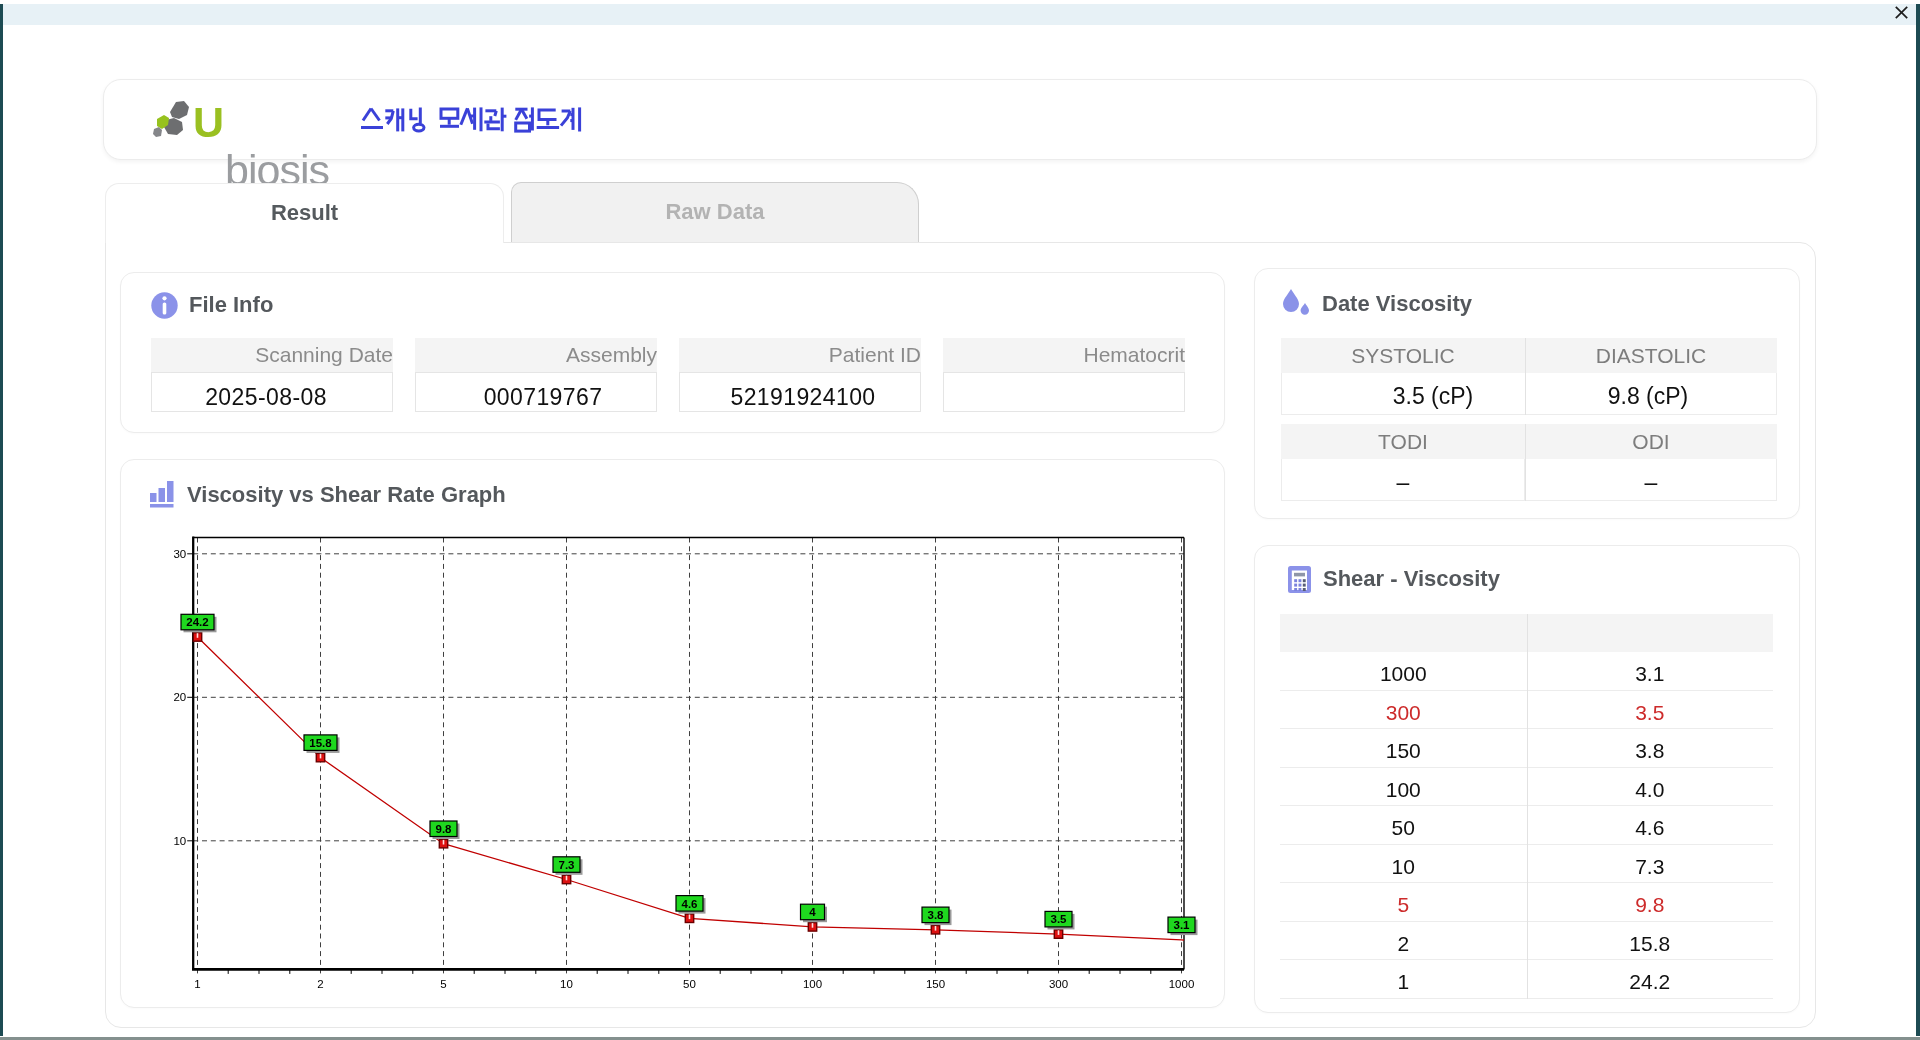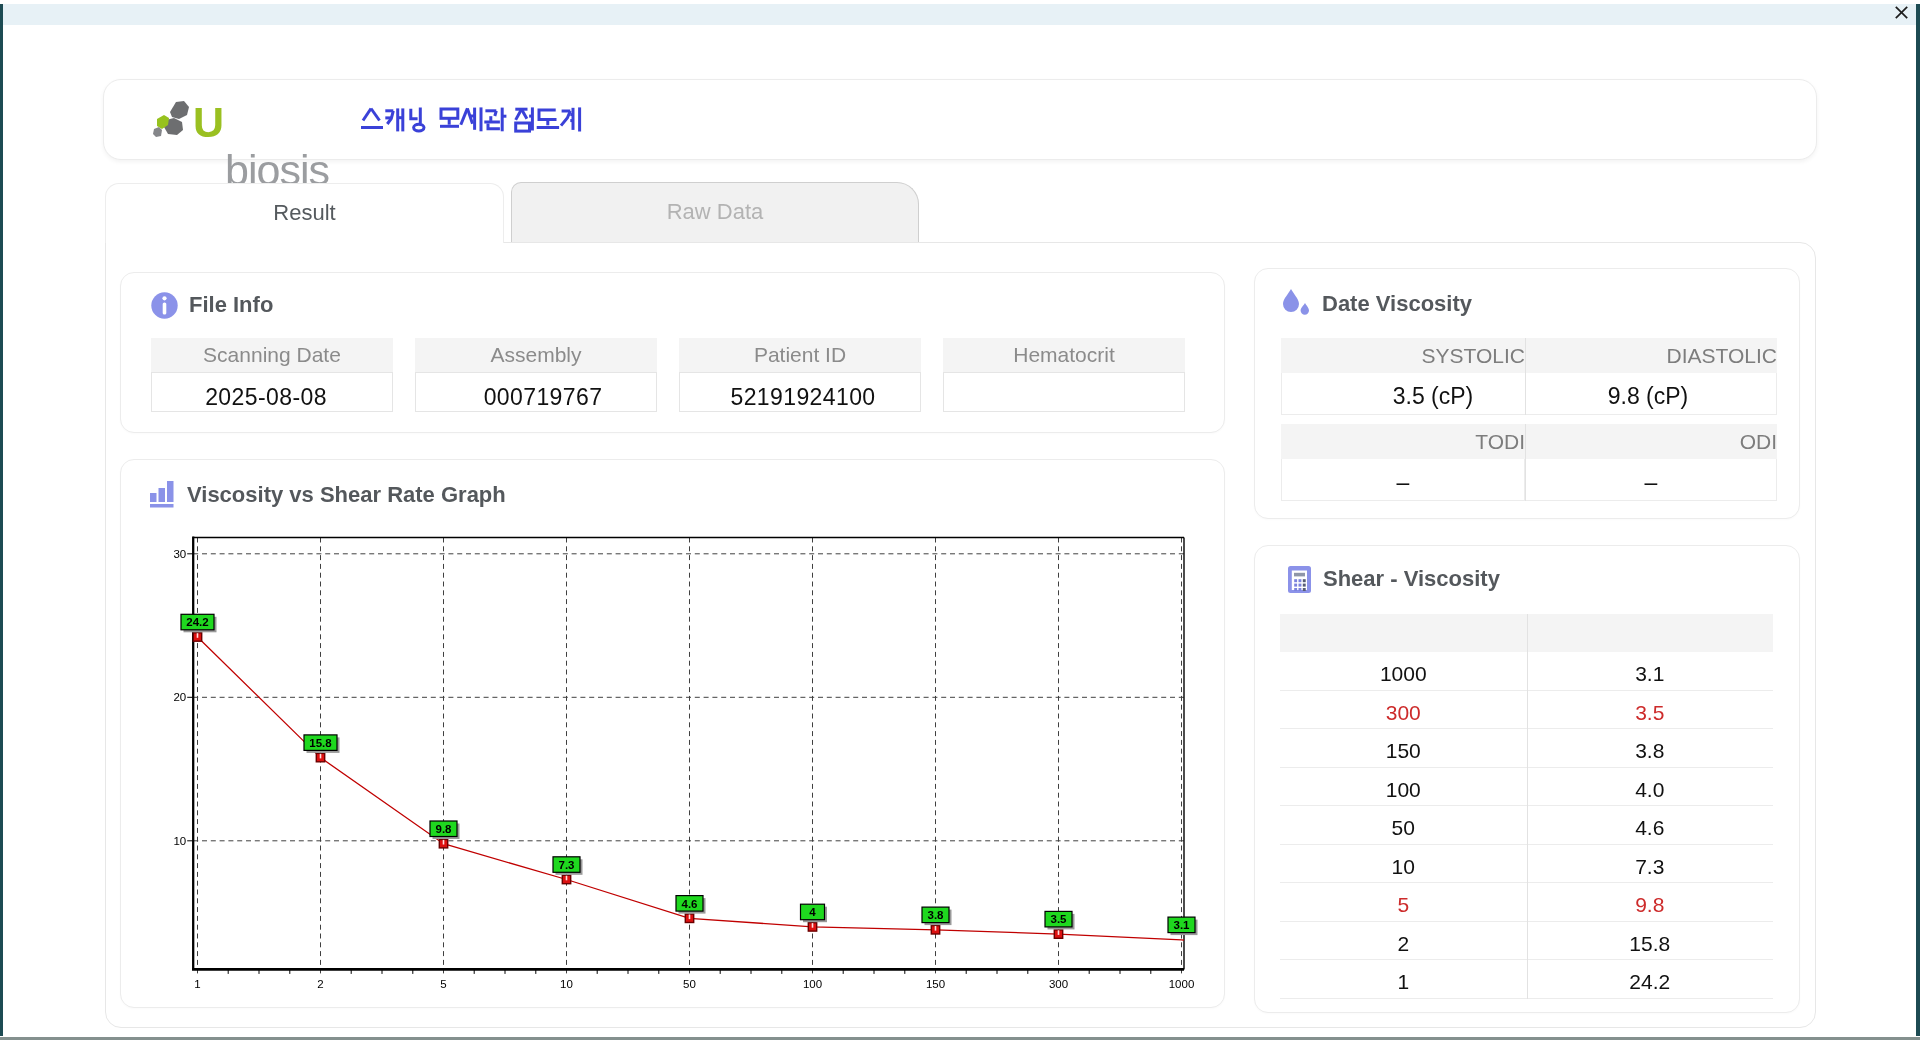--- a/index.html
+++ b/index.html
@@ -13,43 +13,43 @@
   .topbar { position:absolute; left:3px; top:4px; width:1913px; height:21px; background:#e7f1f6; }
   
   .hcard { position:absolute; left:103px; top:79px; width:1714px; height:81px;
     background:#fff; border:1px solid #ececec; border-radius:18px; box-shadow:0 2px 4px rgba(0,0,0,.05); }
   .logo-u { position:absolute; left:193px; top:98px; font-size:43px; font-weight:bold;
     color:#9ac021; }
   .logo-rest { position:absolute; left:225px; top:98px; font-size:43px; color:#9b9da0; letter-spacing:-1px;margin-top:48px; }
   
   .tab1 { position:absolute; left:105px; top:183px; width:399px; height:60px; background:#fff;
     border:1px solid #ededed; border-bottom:none; border-radius:14px 14px 0 0; z-index:3; }
-  .tab1 span, .tab2 span { display:block; text-align:center; margin-top:16px; font-size:22px; font-weight:normal; }
+  .tab1 span, .tab2 span { display:block; text-align:center; margin-top:16px; font-size:22px; font-weight:bold; }
   .tab1 span { color:#555a5e; }
   .tab2 { position:absolute; left:511px; top:182px; width:408px; height:61px; background:#f1f1f1;
     border:1px solid #cfcfcf; border-bottom:none; border-radius:10px 22px 0 0; z-index:1; }
   .tab2 span { color:#b3b3b3; }
   
   .container { position:absolute; left:105px; top:242px; width:1711px; height:786px;
     background:#fff; border:1px solid #e7e7e7; border-radius:0 16px 16px 16px; z-index:2; }
   .card { position:absolute; background:#fff; border:1px solid #ececec; border-radius:14px;
     box-shadow:0 1px 2px rgba(0,0,0,.02); z-index:4; }
   .fileinfo { left:120px; top:272px; width:1105px; height:161px; }
   .graph { left:120px; top:459px; width:1105px; height:549px; }
   .bloodv { left:1254px; top:268px; width:546px; height:251px; }
   .shearv { left:1254px; top:545px; width:546px; height:468px; }
   .ctitle { position:absolute; font-size:22px; font-weight:bold; color:#54585c; z-index:5; }
   
   .fi-h { position:absolute; top:338px; height:34px; background:#f4f4f4; color:#8b8b8b;
-    font-size:21px; text-align:center; line-height:34px; z-index:5; }
+    font-size:21px; text-align:right; line-height:34px; z-index:5; }
   .fi-v { position:absolute; top:372px; height:40px; background:#fff; border:1px solid #e5e5e5;
     color:#111; font-size:23px; text-align:center; line-height:48px; letter-spacing:.4px; z-index:5; }
   
   .bv-h { position:absolute; height:35px; background:#f4f4f4; color:#7d7d7d; font-size:21px;
-    text-align:right; line-height:35px; z-index:5; }
+    text-align:center; line-height:35px; z-index:5; }
   .bv-v { position:absolute; height:42px; background:#fff; border:1px solid #ececec; border-top:none;
     color:#111; font-size:23px; text-align:center; line-height:47px; z-index:5; }
   .divline { position:absolute; width:1px; background:#e2e2e2; z-index:6; }
   
   .sv-head { position:absolute; left:1280px; top:614px; width:493px; height:38px; background:#f4f4f4;
     display:flex; z-index:5; }
   .sv-head div, .sv-row div { flex:1; text-align:center; }
   .sv-head div { color:#7d7d7d; font-size:21px; line-height:38px; }
   .sv-rows { position:absolute; left:1280px; top:652px; width:493px; z-index:5; }
   .sv-row { display:flex; height:38.5px; border-bottom:1px solid #ececec; }

